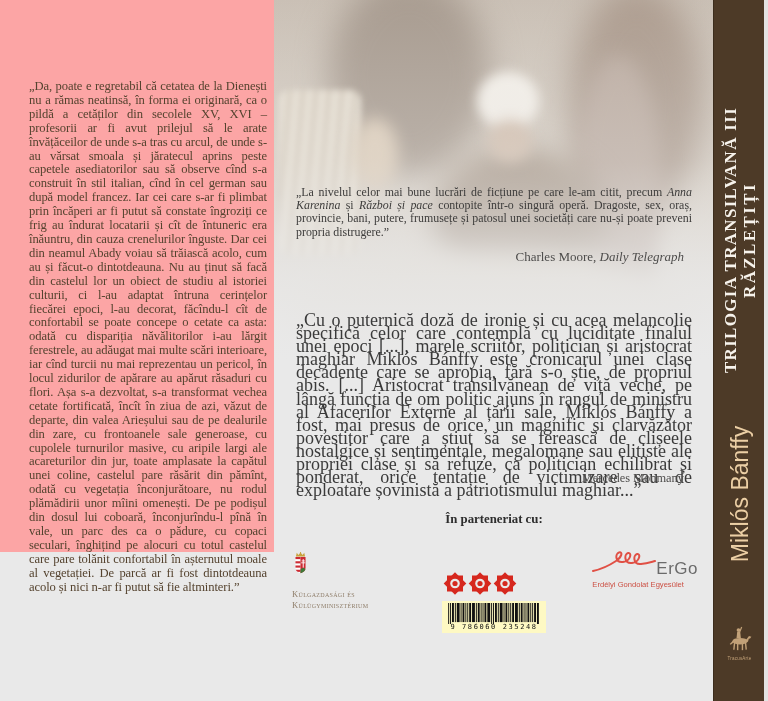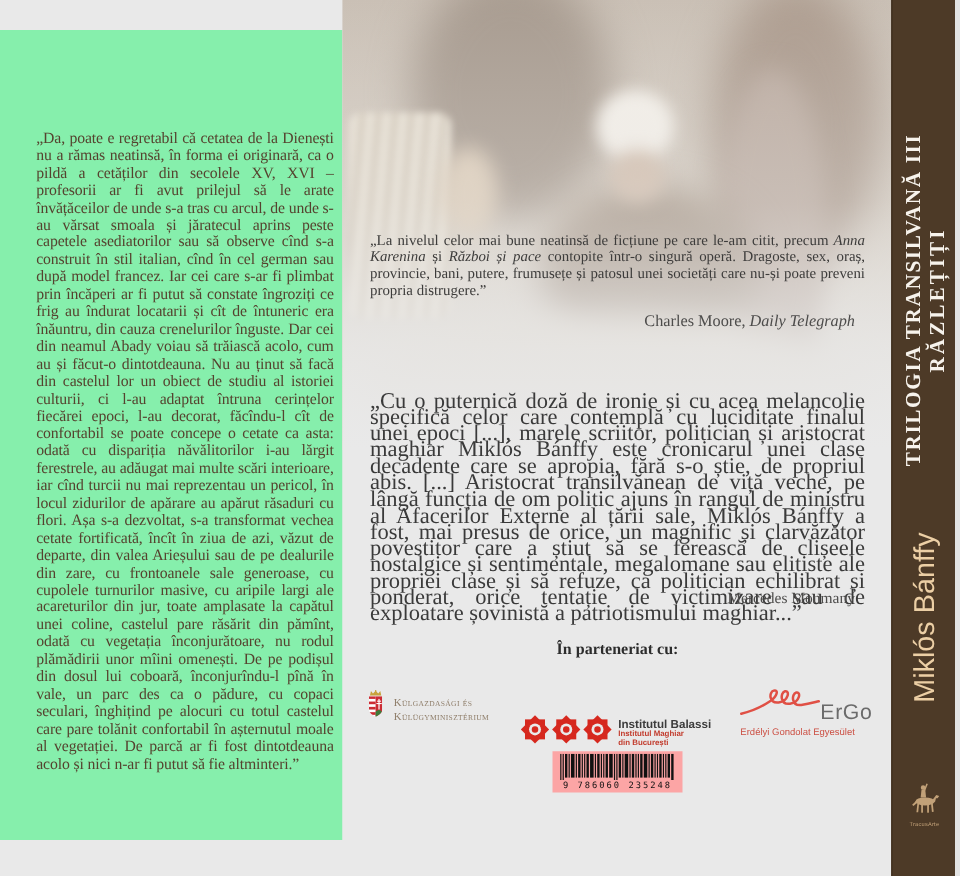--- a/index.html
+++ b/index.html
@@ -1,19 +1,19 @@
 <!DOCTYPE html>
 <html><head>
 <meta charset="utf-8">
 <style>
   html,body{margin:0;padding:0;background:#fff;}
   .cover{position:relative;width:768px;height:701px;overflow:hidden;background:#e9e9e9;font-family:"Liberation Serif",serif;}
 
   
-  .left-panel{position:absolute;left:0;top:0;width:274px;height:648px;background:#86efac;margin-top:24px;}
+  .left-panel{position:absolute;left:0;top:0;width:274px;height:552px;background:#fca5a5;}
   .excerpt{position:absolute;left:29px;top:80px;width:238px;font-size:12.6px;line-height:13.9px;
            text-align:justify;color:#55432f;letter-spacing:-0.1px;}
 
   
   .photo-wrap{position:absolute;left:274px;top:0;width:439px;height:701px;background:#e9e9e9;}
   .photo{position:absolute;left:0;top:0;width:439px;height:360px;overflow:hidden;
          background:linear-gradient(180deg,#c3b7aa 0%,#d4cabd 55%,#e4dfd6 100%);}
   .blob{position:absolute;border-radius:50%;}
   .b1{left:55px;top:-25px;width:160px;height:200px;background:#9b8c7e;filter:blur(16px);}
   .b2{left:295px;top:-15px;width:135px;height:230px;background:#a18d7d;filter:blur(16px);}
@@ -32,36 +32,36 @@
   .quote1{position:absolute;left:296px;top:186px;width:396px;font-size:11.9px;line-height:13.2px;
           text-align:justify;color:#3d3c3b;}
   .attr1{position:absolute;left:296px;top:249px;width:388px;text-align:right;font-size:13px;color:#4d4c4b;}
   .quote2{position:absolute;left:296px;top:314px;width:396px;font-size:18px;line-height:13.1px;
           text-align:justify;color:#3a3a3a;}
   .attr2{position:absolute;left:296px;top:471px;width:388px;text-align:right;font-size:12.4px;color:#4d4c4b;}
   .partner-heading{position:absolute;left:296px;top:512px;width:396px;text-align:center;
           font-weight:bold;font-size:12.8px;color:#2d2d2d;}
 
   .logos{position:absolute;left:292px;top:548px;width:406px;display:flex;justify-content:space-between;align-items:flex-start;}
-  .logo{display:flex;align-items:center;}
+  .logo{display:flex;flex-direction:column;}
   .logo-ministry{gap:6px;margin-top:4px;}
   .hu-text{font-size:8.6px;line-height:10.6px;color:#8f7e6a;font-variant:small-caps;letter-spacing:0.3px;}
   .logo-balassi{gap:4px;margin-top:22px;}
   .balassi-text{display:flex;flex-direction:column;}
   .balassi-title{font-family:"Liberation Sans",sans-serif;font-size:9.3px;font-weight:bold;color:#3c3c3c;line-height:10px;}
   .balassi-sub{font-family:"Liberation Sans",sans-serif;font-size:6.3px;font-weight:bold;color:#c23b2c;line-height:7.2px;}
   .logo-ergo{flex-direction:column;align-items:flex-start;margin-top:2px;}
   .ergo-row{display:flex;align-items:flex-end;}
   .ergo-name{font-family:"Liberation Sans",sans-serif;font-size:17px;color:#6b6b6b;letter-spacing:0.5px;line-height:18px;}
   .ergo-sub{font-family:"Liberation Sans",sans-serif;font-size:7.6px;color:#cc5044;margin-top:2px;}
 
   .isbn-block{position:absolute;left:296px;top:599px;width:396px;text-align:center;}
   .isbn-line{font-family:"DejaVu Serif",serif;font-weight:bold;font-size:9.6px;line-height:10.8px;
              color:#141414;letter-spacing:0.2px;}
-  .barcode-box{margin:2px auto 0;width:104px;background:#fca5a5;padding:2px 0 2px;}
+  .barcode-box{margin:2px auto 0;width:104px;background:#fef9c3;padding:2px 0 2px;}
   .barcode-digits{font-family:"DejaVu Sans Mono",monospace;font-size:7px;letter-spacing:1.6px;color:#111;line-height:7px;margin-top:-4px;}
 
   
   .spine{position:absolute;left:713px;top:0;width:51px;height:701px;background:#4d3a27;border-left:1px solid #3c2d1d;}
   .rot{position:absolute;left:50%;white-space:nowrap;transform:translate(-50%,-50%) rotate(-90deg);text-align:center;}
   .spine-title{top:240px;color:#f7f3ec;font-weight:bold;}
   .spine-title-l1{font-size:17px;letter-spacing:1.3px;line-height:19px;}
   .spine-title-l2{font-size:17px;letter-spacing:2.4px;line-height:19px;}
   .spine-author{top:494px;font-family:"Liberation Sans",sans-serif;color:#eccfa5;font-size:23px;font-weight:400;}
   .spine-logo{position:absolute;left:50%;top:626px;transform:translateX(-50%);text-align:center;width:40px;}
@@ -87,21 +87,21 @@
       <div class="blob b8"></div>
       <div class="blob b5"></div>
       <div class="blob b3"></div>
       <div class="blob b4"></div>
       <div class="blob b9"></div>
       <div class="photo-fade"></div>
     </div>
   </div>
 
   <div class="quote1">
-    <span>„La nivelul celor mai bune neatinsă de ficțiune pe care le-am citit, precum </span><em>Anna Karenina</em><span> și </span><em>Război și pace</em><span> contopite într-o singură operă. Dragoste, sex, oraș, provincie, bani, putere, frumusețe și patosul unei societăți care nu-și poate preveni propria distrugere.”</span>
+    <span>„La nivelul celor mai bune lucrări de ficțiune pe care le-am citit, precum </span><em>Anna Karenina</em><span> și </span><em>Război și pace</em><span> contopite într-o singură operă. Dragoste, sex, oraș, provincie, bani, putere, frumusețe și patosul unei societăți care nu-și poate preveni propria distrugere.”</span>
   </div>
   <div class="attr1">
     <span>Charles Moore, </span><em>Daily Telegraph</em>
   </div>
 
   <div class="quote2">„Cu o puternică doză de ironie și cu acea melancolie specifică celor care contemplă cu luciditate finalul unei epoci [...], marele scriitor, politician și aristocrat maghiar Miklós Bánffy este cronicarul unei clase decadente care se apropia, fără s-o știe, de propriul abis. [...] Aristocrat transilvănean de viță veche, pe lângă funcția de om politic ajuns în rangul de ministru al Afacerilor Externe al țării sale, Miklós Bánffy a fost, mai presus de orice, un magnific și clarvăzător povestitor care a știut să se ferească de clișeele nostalgice și sentimentale, megalomane sau elitiste ale propriei clase și să refuze, ca politician echilibrat și ponderat, orice tentație de victimizare sau de exploatare șovinistă a patriotismului maghiar...”</div>
   <div class="attr2">Mercedes Monmany</div>
 
   <div class="partner-heading">În parteneriat cu:</div>
 

